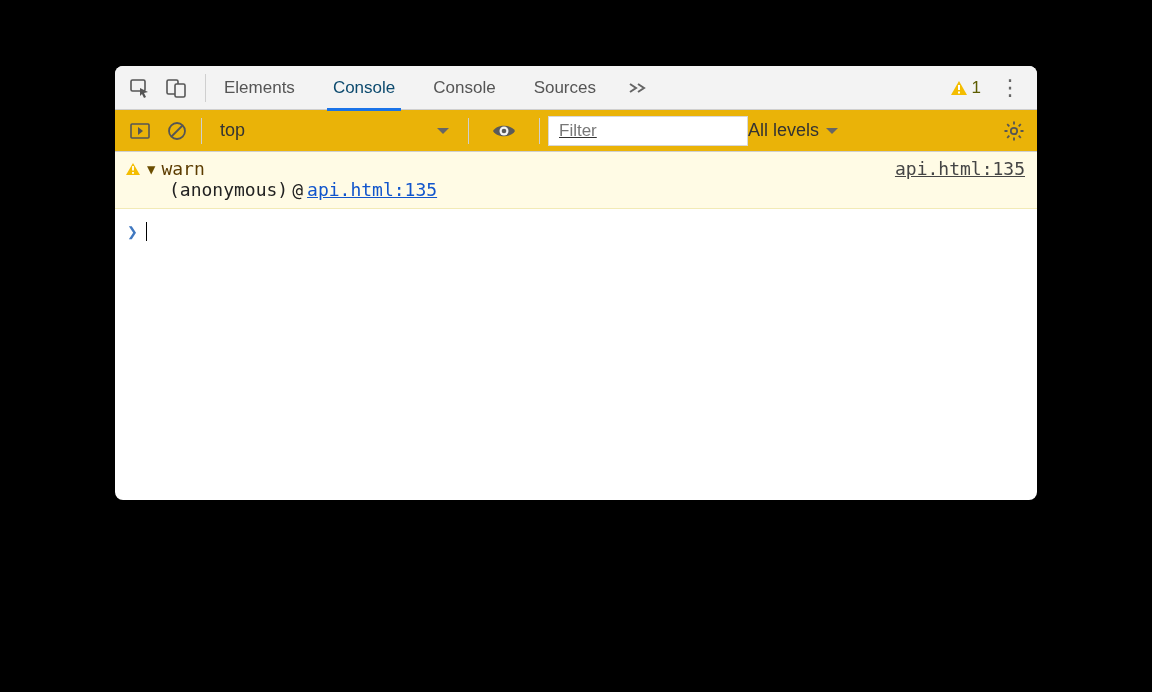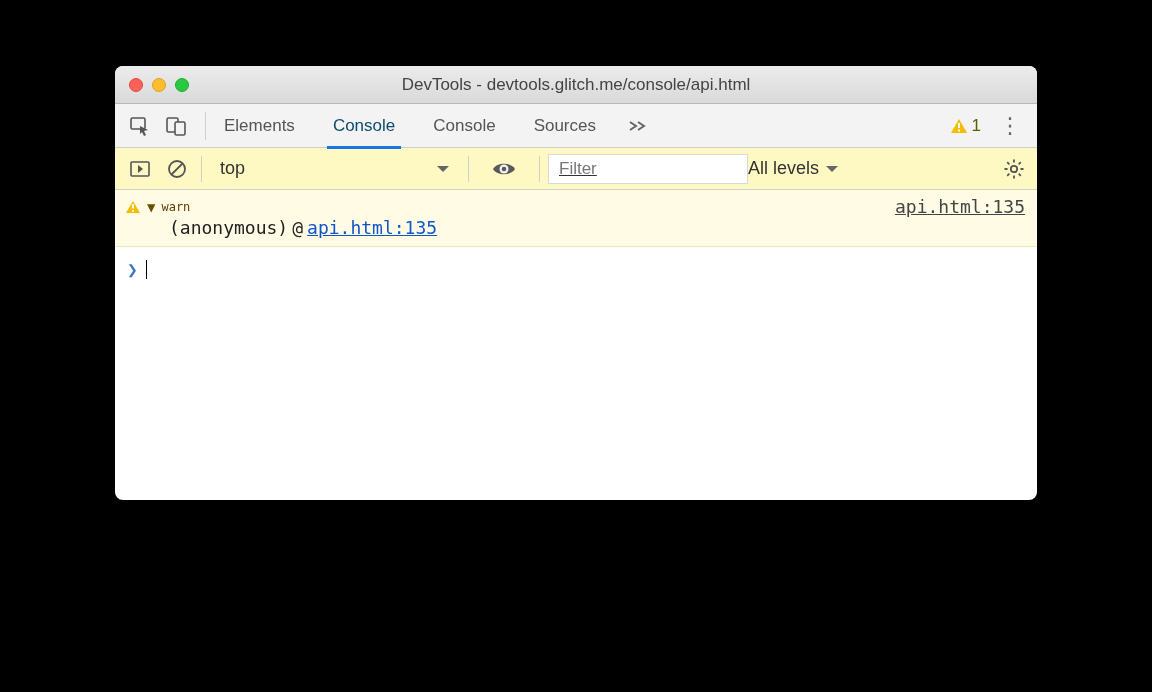--- a/index.html
+++ b/index.html
@@ -79,21 +79,21 @@
     color:#5c5c00; font-size:17px; margin-right:18px;
   }
   .menu-dots { color:#666; font-size:22px; line-height:1; margin-right:4px; cursor:pointer; }
   
   .filter-row {
     height:42px;
     border-bottom:1px solid #cfcfcf;
     display:flex;
     align-items:center;
     padding: 0 12px 0 14px;
-    background:#fef9c3;
+    background:#eab308;
     flex: 0 0 auto;
   }
   .context-select {
     display:flex; align-items:center; gap:6px;
     height:30px; padding:0 10px;
     color:#333; font-size:18px;
     width:250px;
     justify-content:space-between;
   }
   .eye { color:#5a5a5a; margin:0 14px; }
@@ -118,21 +118,21 @@
   .warn-entry {
     background:#fffbe5;
     border-bottom:1px solid #f2eab6;
     padding:6px 12px 8px 10px;
   }
   .warn-line1 {
     display:flex; align-items:center; gap:4px;
   }
   .warn-tri { color:#e2a100; font-size:15px; }
   .disclosure { color:#6b4e00; font-size:14px; margin-left:2px; }
-  .warn-text { color:#5c3c00; font-size:12px; margin-left:2px; }
+  .warn-text { color:#5c3c00; font-size:18px; margin-left:2px; }
   .src-link {
     margin-left:auto; color:#454545;
     font-size:18px; text-decoration:underline;
   }
   .warn-line2 {
     padding-left:44px; font-size:18px; color:#222;
     display:flex; align-items:flex-end; gap:4px;
   }
   .trace-link { color:#1155cc; text-decoration:underline; }
   .prompt-line {
@@ -144,28 +144,20 @@
     width:1px; height:19px; background:#000;
   }
   
   svg { display:block; }
 </style>
 </head>
 <body>
 
 <div class="window">
 
-  <div class="titlebar">
-    <div class="traffic-lights">
-      <div class="tl red"></div>
-      <div class="tl yellow"></div>
-      <div class="tl green"></div>
-    </div>
-    <div class="title-text">DevTools - devtools.glitch.me/console/api.html</div>
-  </div>
 
   <div class="tabs-row">
     <div class="left-icons">
       <span>
         <svg width="22" height="22" viewBox="0 0 22 22">
             <rect x="2" y="3" width="14" height="11" rx="1.5" fill="none" stroke="#555" stroke-width="1.6"></rect>
             <path d="M11 11 L19 15 L15 16 L17 20 L15 21 L13 17 L11 19 Z" fill="#555"></path>
           </svg>
       </span>
       <span>

